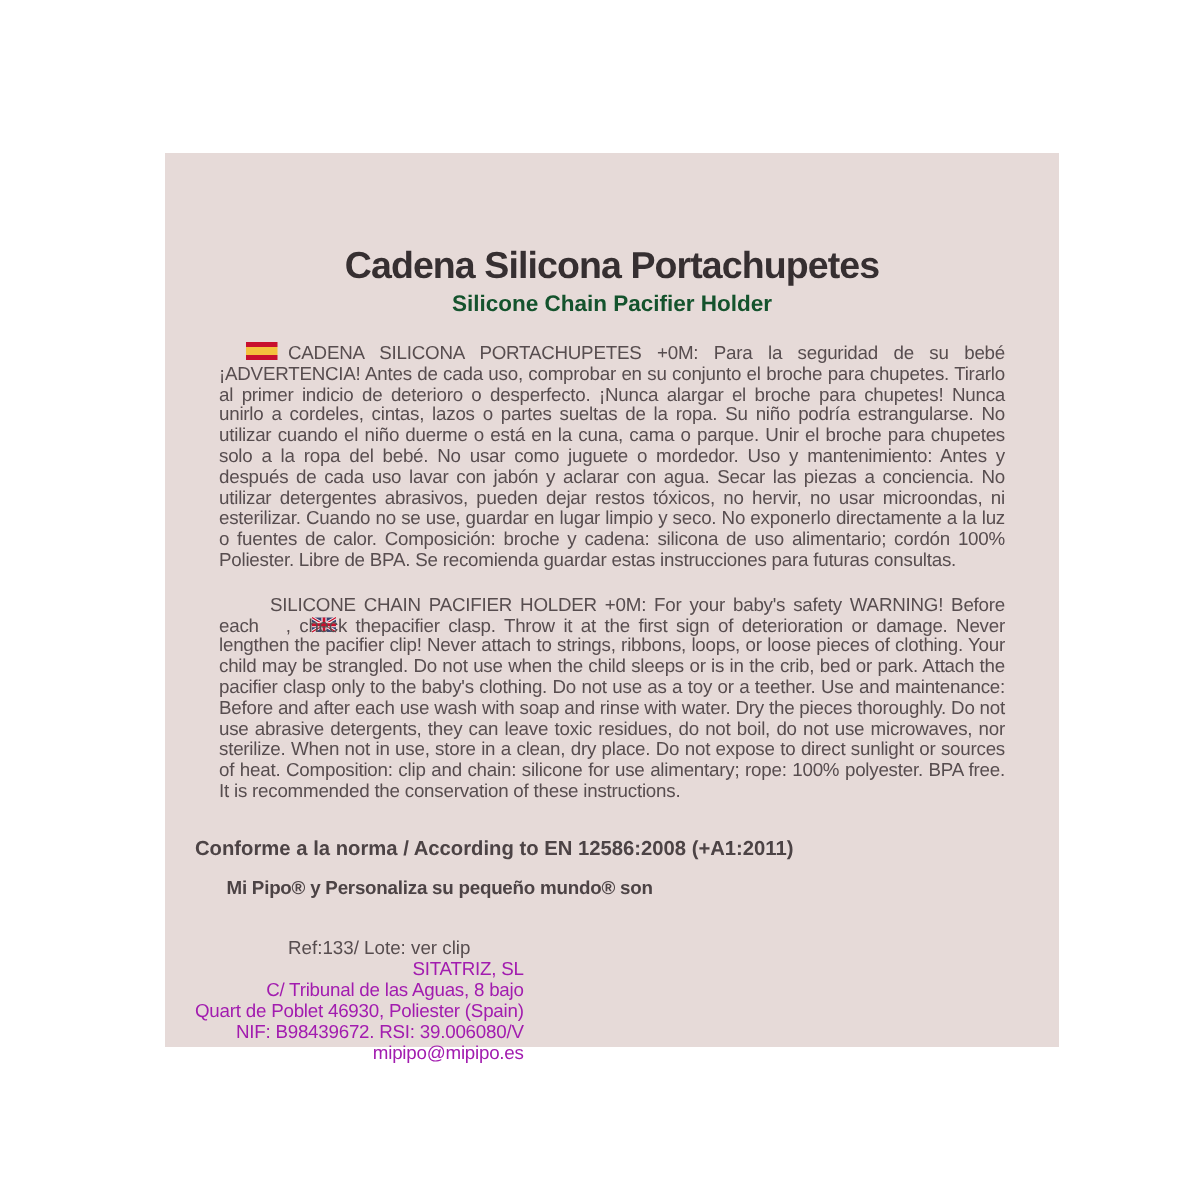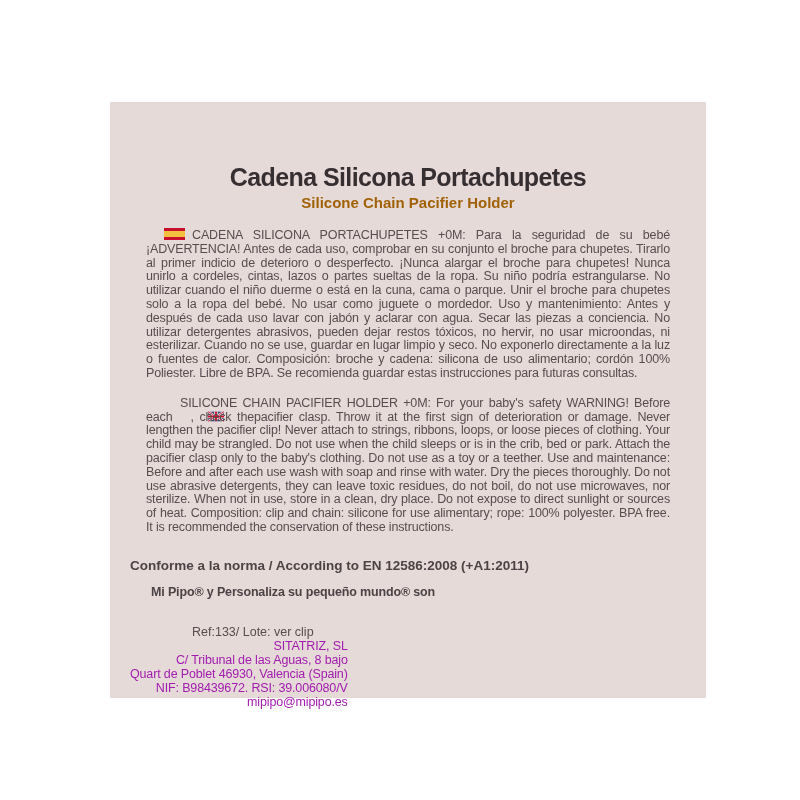--- a/index.html
+++ b/index.html
@@ -29,21 +29,21 @@
     font-weight: bold;
     letter-spacing: -0.6px;
     color: #362f31;
   }
   .subtitle {
     margin: 2px 0 0 0;
     text-align: center;
     font-size: 15px;
     line-height: 18px;
     font-weight: bold;
-    color: #a16207;
+    color: #14532d;
   }
   .instructions {
     margin-top: 13px;
     color: #574d4f;
     font-size: 12.5px;
     line-height: 13.8px;
     letter-spacing: -0.15px;
     text-align: justify;
   }
   .instructions p { margin: 16px; }
@@ -130,19 +130,19 @@
   <div class="bottom-row">
     <div class="left-col">
       <div class="trademark">
         <div>Mi Pipo® y Personaliza su pequeño mundo® son</div>
       </div>
       <div class="ref-line">Ref:133/ Lote: ver clip</div>
     </div>
     <div class="company">
       <div>SITATRIZ, SL</div>
       <div>C/ Tribunal de las Aguas, 8 bajo</div>
-      <div>Quart de Poblet 46930, Valencia (Spain)</div>
+      <div>Quart de Poblet 46930, Poliester (Spain)</div>
       <div>NIF: B98439672. RSI: 39.006080/V</div>
       <div>mipipo@mipipo.es</div>
     </div>
   </div>
 
 </div>
 
 </body></html>

